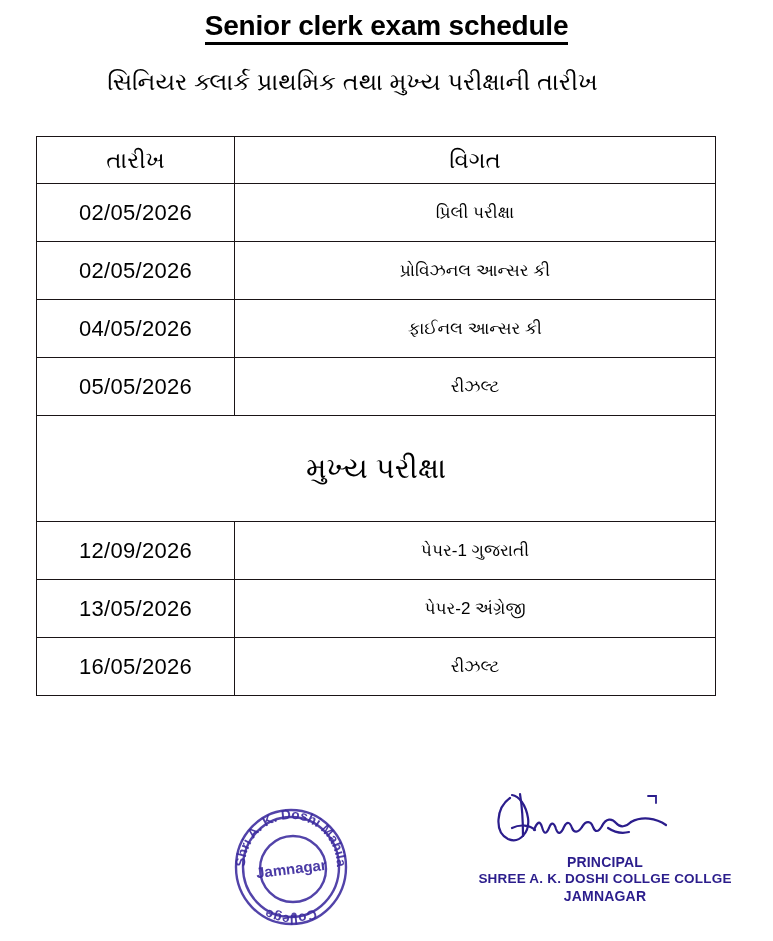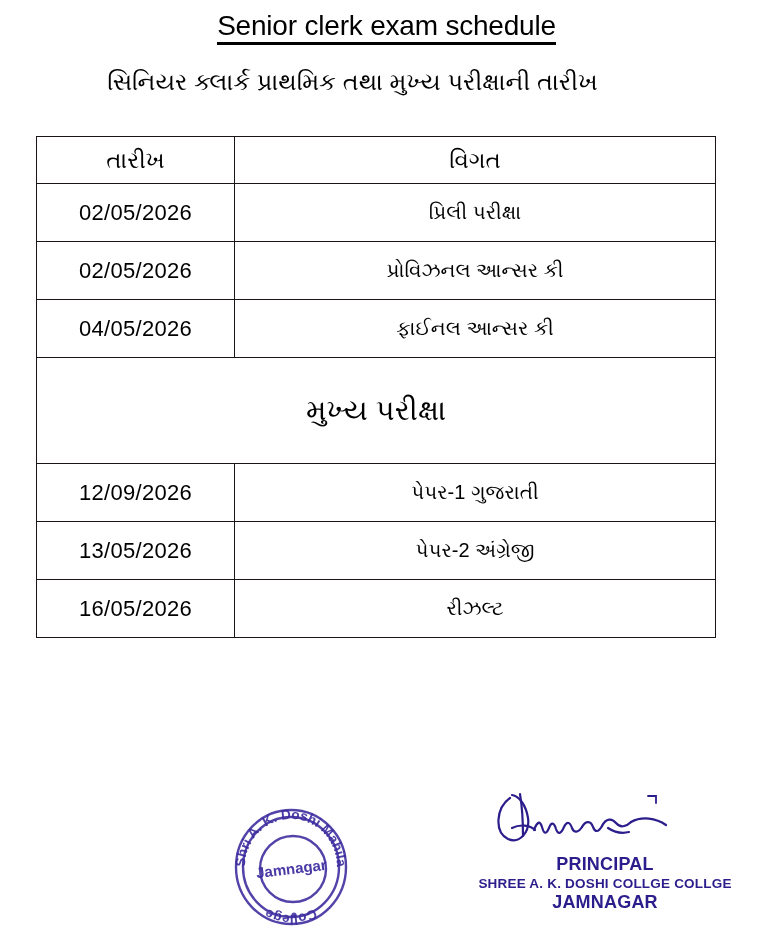--- a/index.html
+++ b/index.html
@@ -17,21 +17,21 @@
   }
 
   
   .doc-title {
     position: absolute;
     top: 8px;
     left: 0;
     width: 773px;
     text-align: center;
     font-size: 28px;
-    font-weight: normal;
+    font-weight: bold;
     letter-spacing: -0.2px;
     line-height: 1.25;
   }
   .doc-title span {
     border-bottom: 3px solid #000;
     padding-bottom: 1px;
   }
   .doc-subtitle {
     position: absolute;
     top: 66px;
@@ -60,21 +60,21 @@
     text-align: center;
     vertical-align: middle;
     font-weight: normal;
   }
   .col-date  { width: 198px; }
   .col-detail{ width: 481px; }
 
   .row-head td { height: 46px; font-size: 23px; }
   .row-data td { height: 57px; }
   .cell-date   { font-size: 22px; letter-spacing: 0.3px; }
-  .cell-detail { font-size: 20px; }
+  .cell-detail { font-size: 17px; }
 
   .row-section td {
     height: 105px;
     font-size: 29px;
     font-weight: normal;
   }
 
   
   .stamp {
     position: absolute;
@@ -94,21 +94,21 @@
     text-align: center;
     color: #2b1d8c;
   }
   .sign-scribble {
     width: 230px;
     height: 62px;
     margin: 0 auto;
     display: block;
   }
   .sign-line {
-    font-size: 18px;
+    font-size: 14px;
     font-weight: bold;
     line-height: 1.22;
     letter-spacing: 0.2px;
     white-space: nowrap;
   }
   .sign-line.wide { font-size: 13.5px; }
 </style>
 </head>
 <body>
 
@@ -133,20 +133,24 @@
       <td class="cell-date">02/05/2026</td>
       <td class="cell-detail">પ્રિલી પરીક્ષા</td>
     </tr>
     <tr class="row-data">
       <td class="cell-date">02/05/2026</td>
       <td class="cell-detail">પ્રોવિઝનલ આન્સર કી</td>
     </tr>
     <tr class="row-data">
       <td class="cell-date">04/05/2026</td>
       <td class="cell-detail">ફાઈનલ આન્સર કી</td>
+    </tr>
+    <tr class="row-data">
+      <td class="cell-date">05/05/2026</td>
+      <td class="cell-detail">રીઝલ્ટ</td>
     </tr>
 
     <tr class="row-section">
       <td colspan="2">મુખ્ય પરીક્ષા</td>
     </tr>
 
     <tr class="row-data">
       <td class="cell-date">12/09/2026</td>
       <td class="cell-detail">પેપર-1 ગુજરાતી</td>
     </tr>

